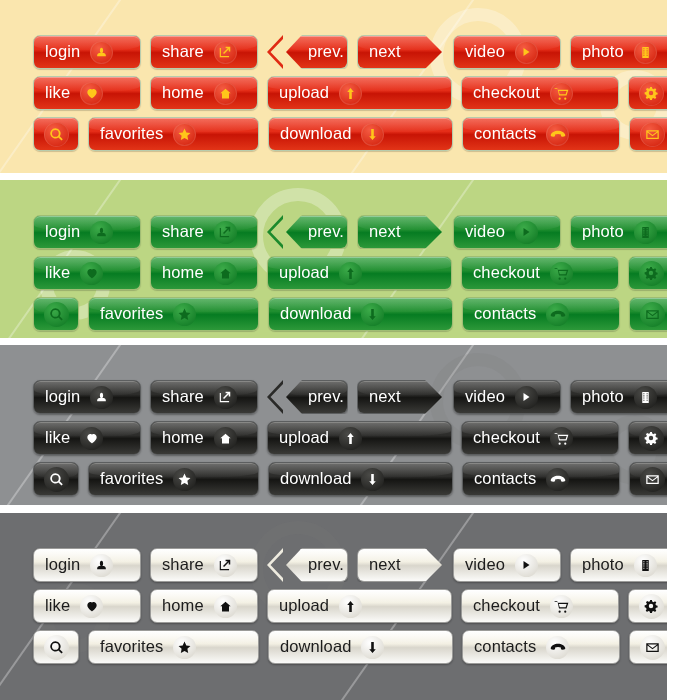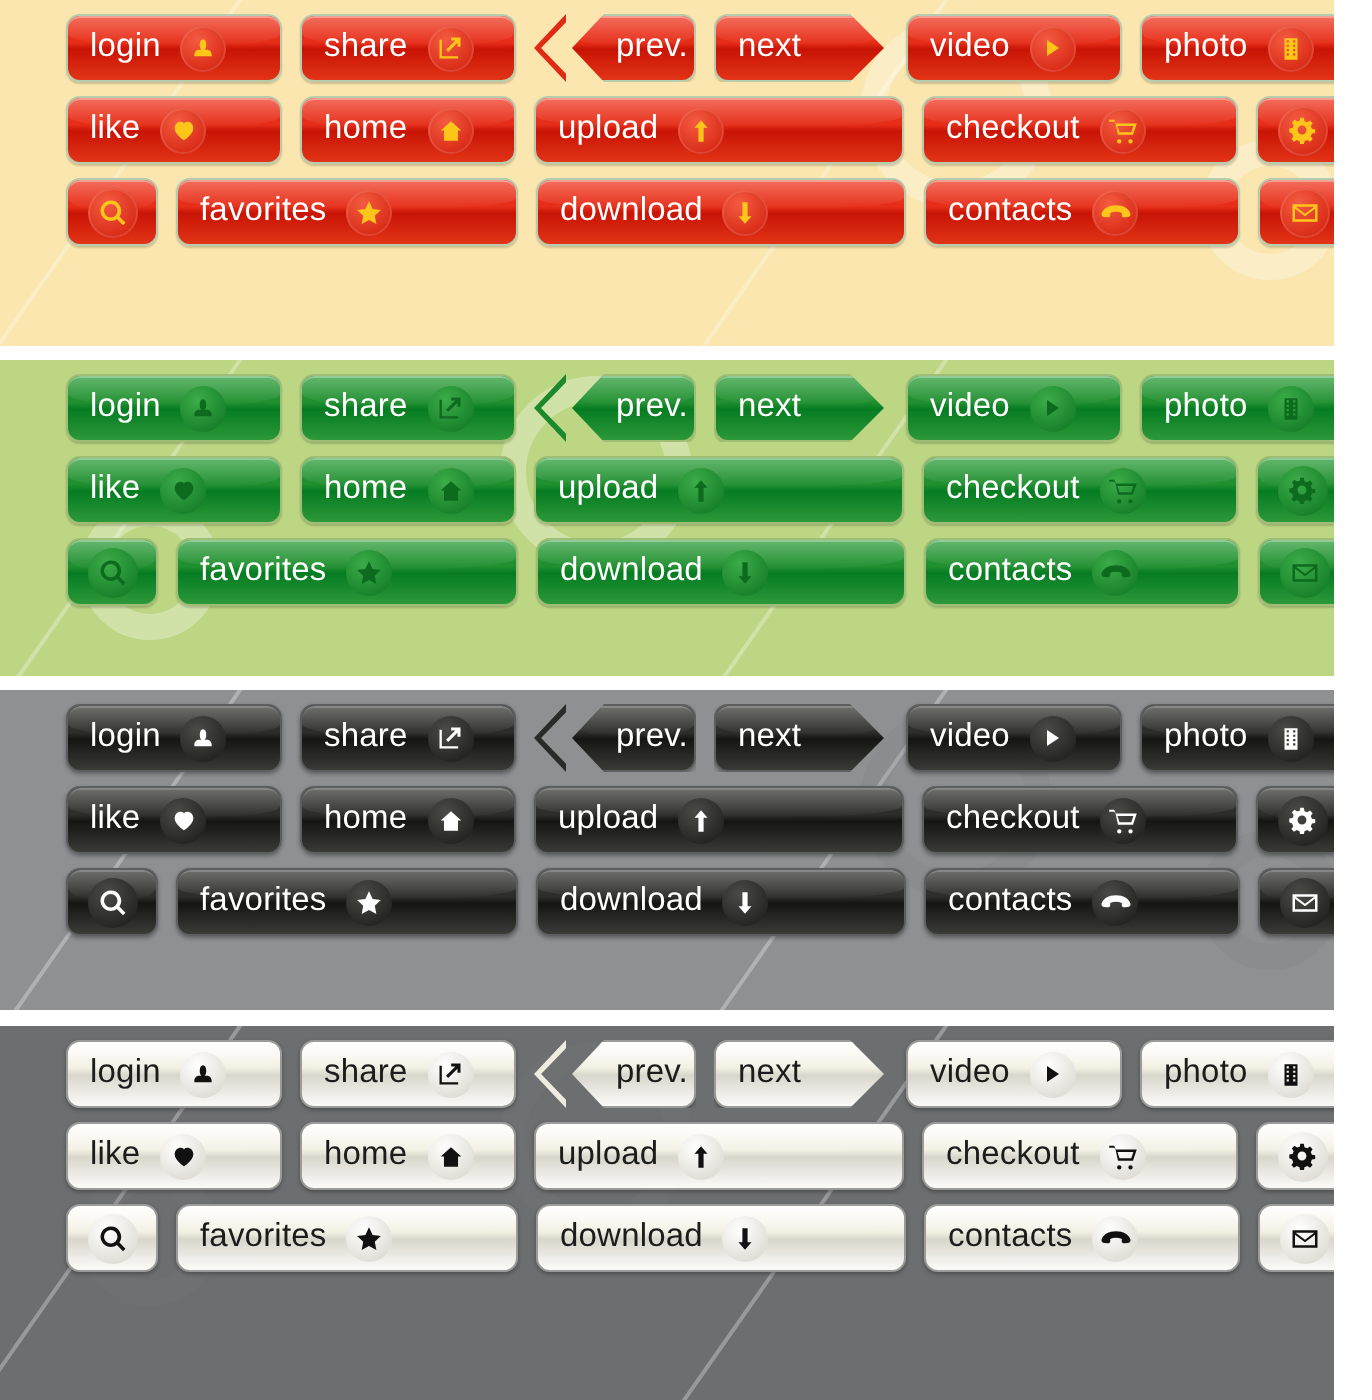--- a/index.html
+++ b/index.html
@@ -12,21 +12,21 @@
   #stage { position: relative; width: 686px; height: 700px; background:#fff; }
 
   .panel {
     position: absolute;
     left: 0; width: 667px;
     overflow: hidden;
   }
   .panel .inner {
     position: relative;
     width: 100%; height: 100%;
-    padding: 7px 0 0 33px;
+    padding: 35px 0 0 33px;
   }
   .panel-yellow { top: 0;   height: 173px; background: #fae6ae; }
   .panel-green  { top: 180px; height: 158px; background: #bcd683; }
   .panel-dark   { top: 345px; height: 160px; background: #8e9092; }
   .panel-white  { top: 513px; height: 187px; background: #6d6e70; }
 
   
   .sheen { position:absolute; inset:0; pointer-events:none; }
   .sheen::before, .sheen::after {
     content:""; position:absolute;

